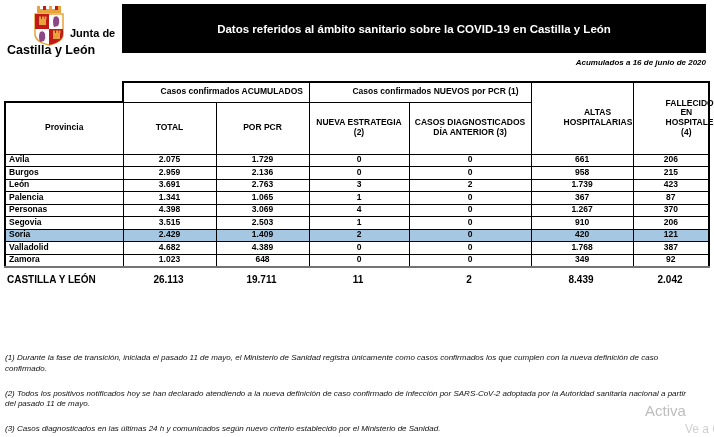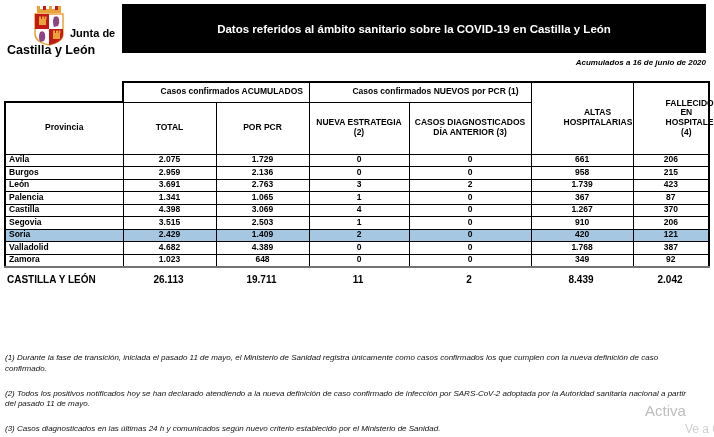--- a/index.html
+++ b/index.html
@@ -169,21 +169,21 @@
         <tr>
           <td class="prov bl2">Palencia</td>
           <td>1.341</td>
           <td>1.065</td>
           <td>1</td>
           <td>0</td>
           <td>367</td>
           <td class="br2">87</td>
         </tr>
         <tr>
-          <td class="prov bl2">Castilla</td>
+          <td class="prov bl2">Personas</td>
           <td>4.398</td>
           <td>3.069</td>
           <td>4</td>
           <td>0</td>
           <td>1.267</td>
           <td class="br2">370</td>
         </tr>
         <tr>
           <td class="prov bl2">Segovia</td>
           <td>3.515</td>

